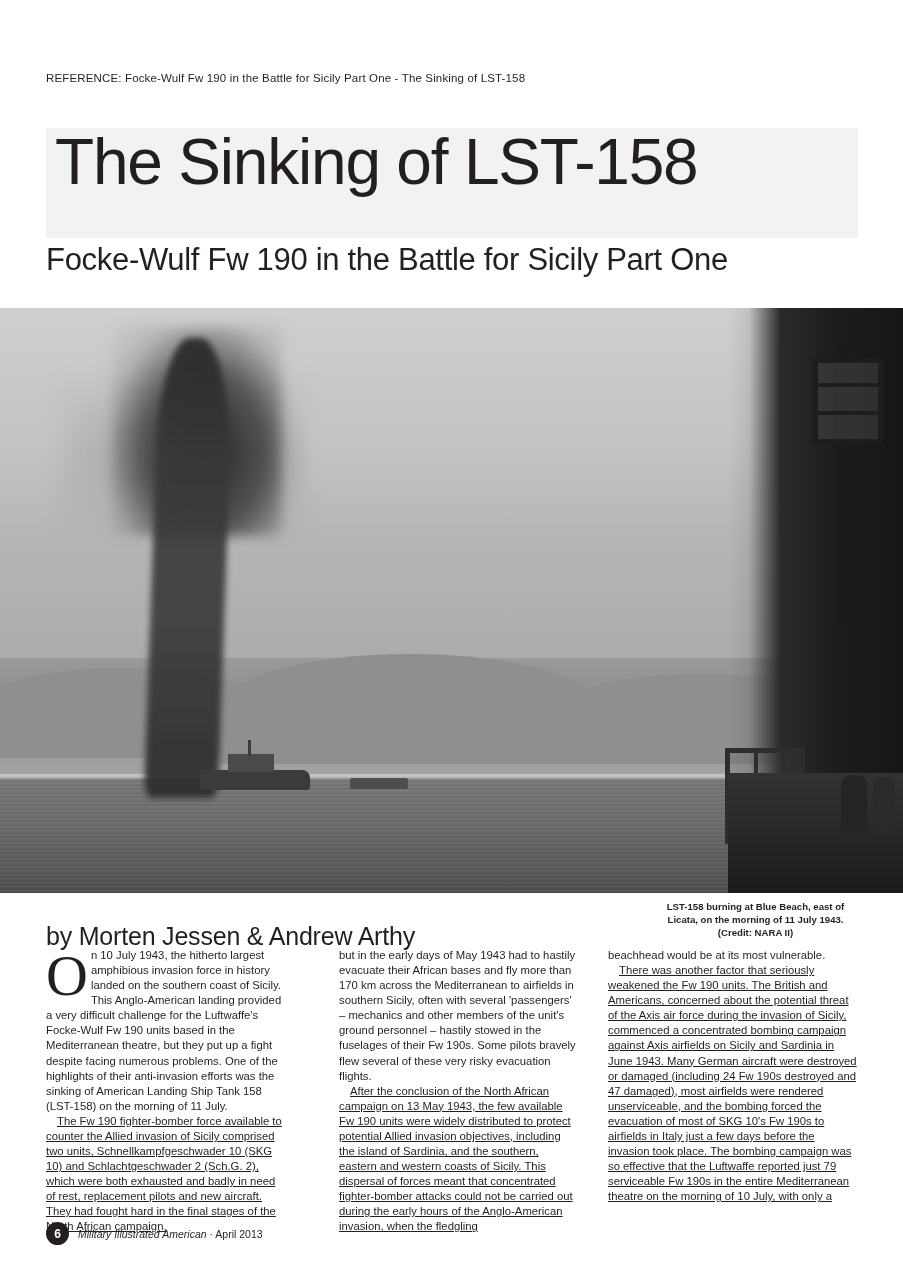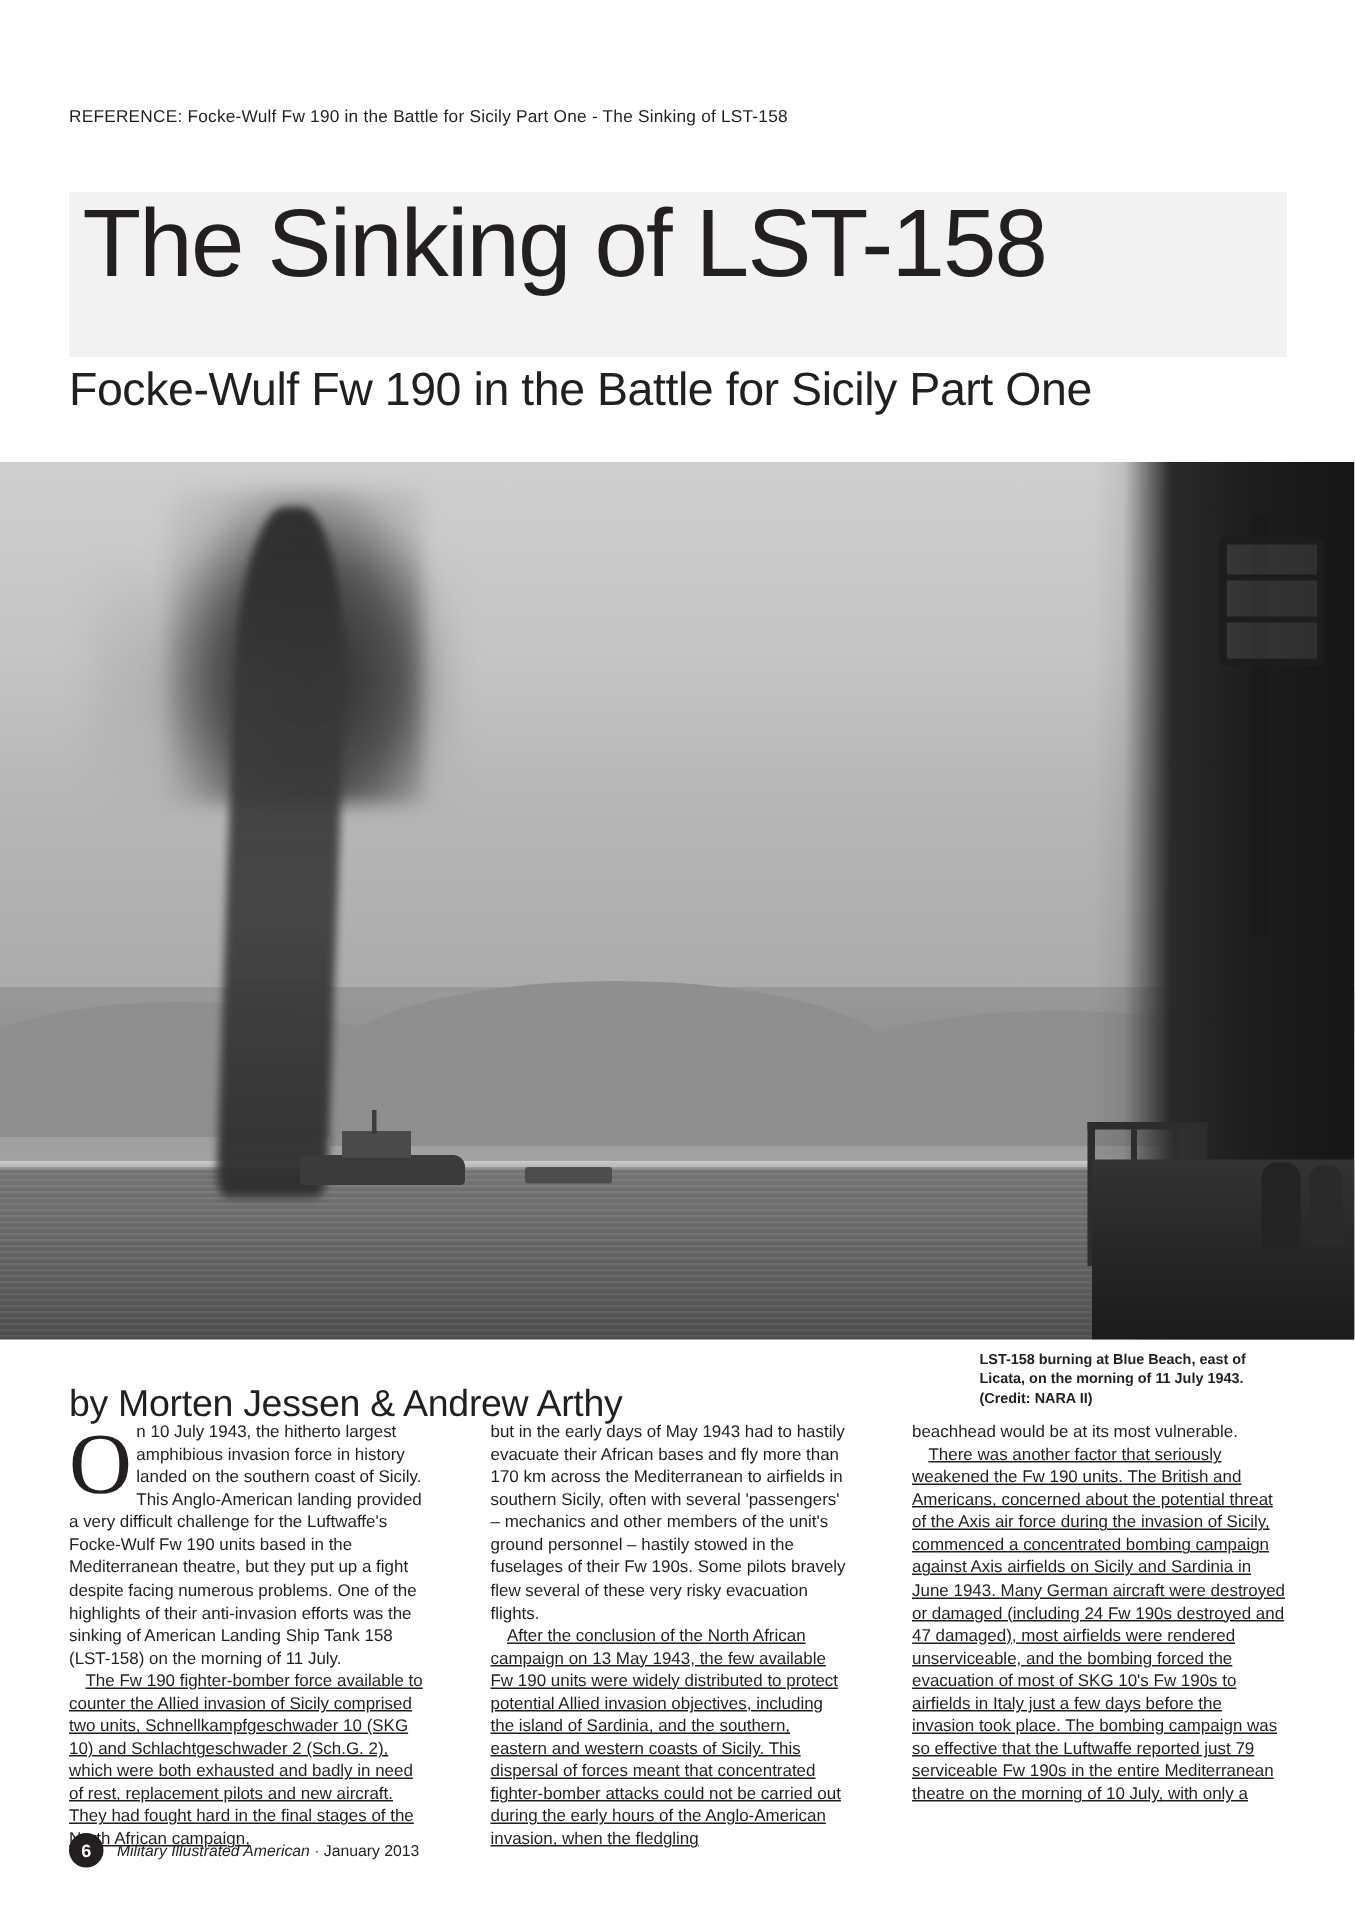--- a/index.html
+++ b/index.html
@@ -199,20 +199,21 @@
   }
   .photo-caption {
     position: absolute;
     left: 653px;
     top: 901px;
     width: 205px;
     font-size: 9.6px;
     font-weight: bold;
     line-height: 1.34;
     color: #231f20;
+    text-align: center;
   }
 
   
   .columns {
     position: absolute;
     left: 46px;
     top: 948px;
     width: 812px;
     height: 250px;
   }
@@ -221,21 +222,21 @@
     top: 0;
     width: 240px;
     font-size: 11.3px;
     line-height: 1.335;
     color: #231f20;
     text-align: left;
   }
   .col p { margin: 0; }
   .col p + p { text-indent: 11px; text-decoration: underline; }
   .col1 { left: 0; }
-  .col2 { left: 281px; }
+  .col2 { left: 293px; }
   .col3 { left: 562px; width: 250px; }
 
   .dropcap {
     float: left;
     font-size: 58px;
     line-height: 0.78;
     padding: 4px 3px 0 0;
     margin-top: 1px;
     font-family: "Liberation Serif", serif;
     font-weight: normal;
@@ -322,15 +323,15 @@
   </div>
   <div class="col col3">
     <p>beachhead would be at its most vulnerable.</p>
     <p>There was another factor that seriously weakened the Fw 190 units. The British and Americans, concerned about the potential threat of the Axis air force during the invasion of Sicily, commenced a concentrated bombing campaign against Axis airfields on Sicily and Sardinia in June 1943. Many German aircraft were destroyed or damaged (including 24 Fw 190s destroyed and 47 damaged), most airfields were rendered unserviceable, and the bombing forced the evacuation of most of SKG 10's Fw 190s to airfields in Italy just a few days before the invasion took place. The bombing campaign was so effective that the Luftwaffe reported just 79 serviceable Fw 190s in the entire Mediterranean theatre on the morning of 10 July, with only a</p>
   </div>
 </div>
 
 <div class="footer">
   <div class="page-badge">6</div>
   <div class="footer-text">
-    <span>Military Illustrated American</span><span class="issue"> · January 2013</span>
+    <span>Military Illustrated American</span><span class="issue"> · April 2013</span>
   </div>
 </div>
 
 </body></html>

